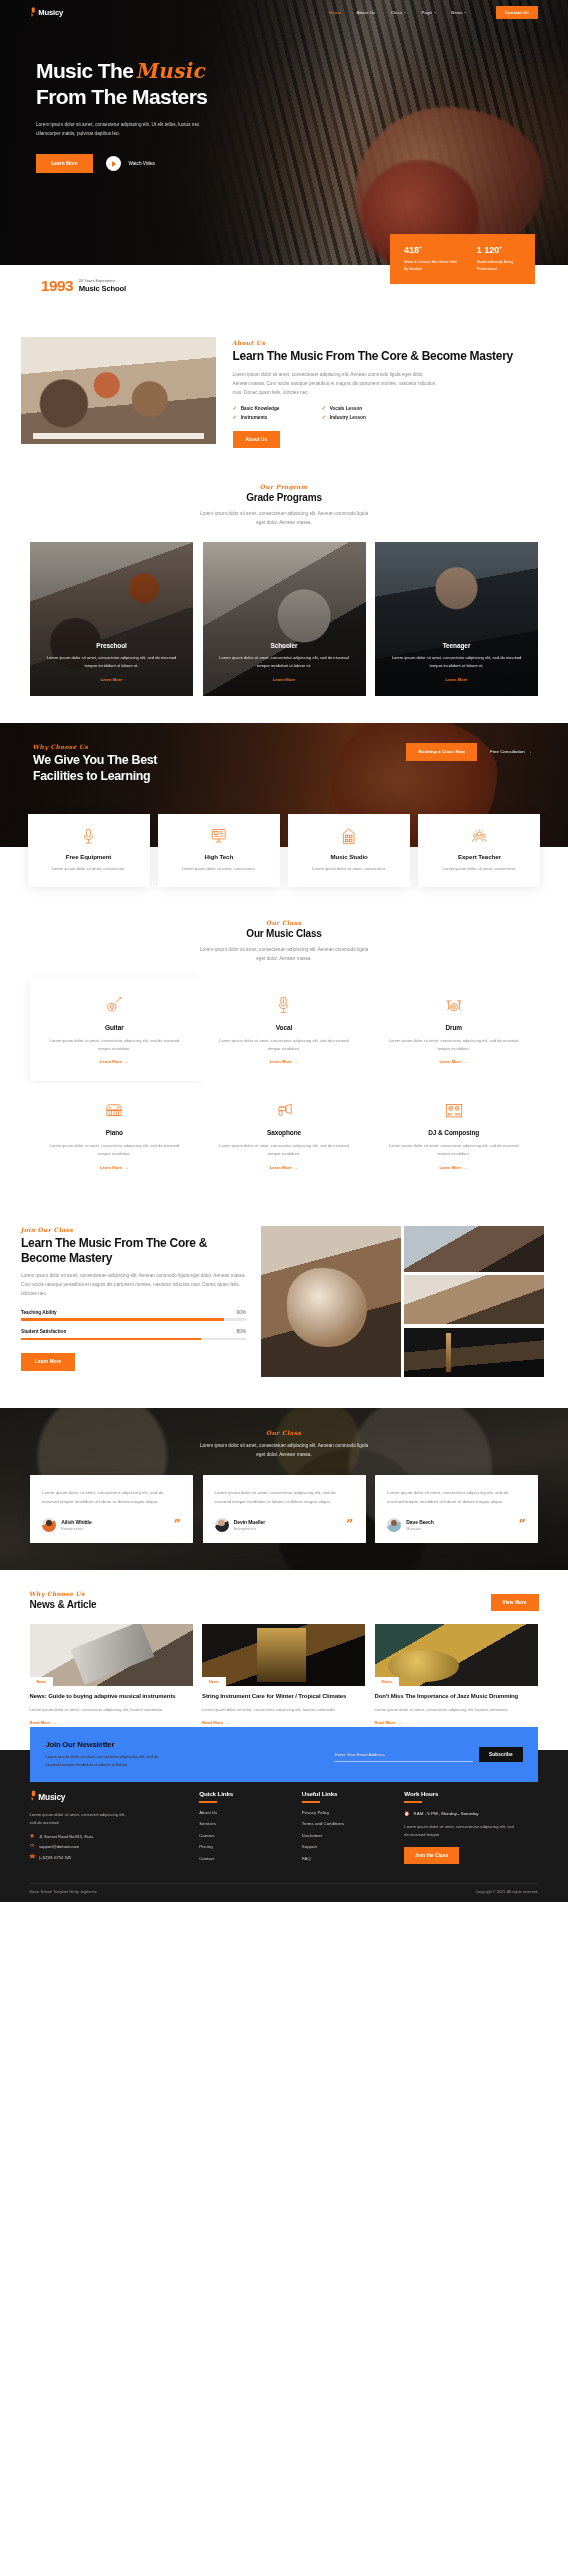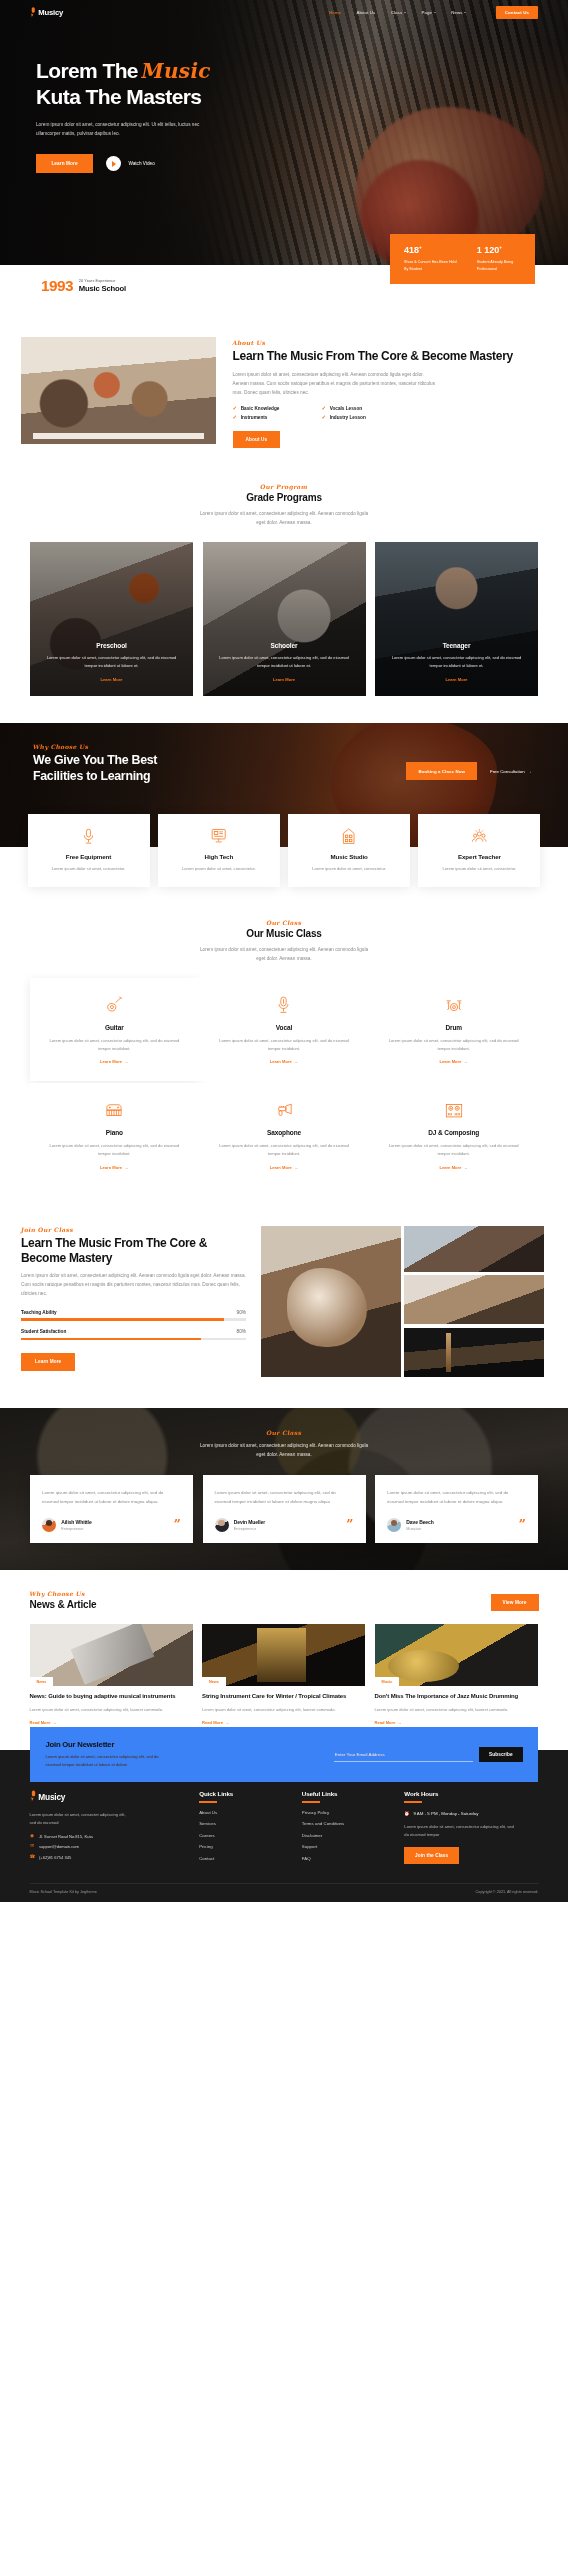--- a/index.html
+++ b/index.html
@@ -114,21 +114,21 @@
   .prog-body p{margin-top:5.3px;font-size:4.1px;line-height:1.95;color:#e6e2de;}
   .prog-more{margin-top:6.5px;display:inline-block;font-size:4.1px;font-weight:700;color:#F97316;text-decoration:none;}
 
   
   .facility{position:relative;height:124px;overflow:hidden;
     background:linear-gradient(100deg,#241a15 0%,#3a251a 26%,#7d3b1e 48%,#b5511f 60%,#4a2515 78%,#1a1210 100%);}
   .facility .violin{position:absolute;right:71px;top:-6px;width:166px;height:136px;
     background:radial-gradient(ellipse at 40% 45%,#e0703a,#a93c18 55%,#4a1a0c 100%);
     border-radius:46% 54% 38% 62%/50% 40% 60% 50%;filter:blur(0.6px);opacity:.95;}
   .facility .shade{position:absolute;inset:0;background:linear-gradient(95deg,rgba(12,8,6,.88) 0%,rgba(15,10,7,.62) 40%,rgba(15,10,7,.42) 100%);}
-  .fac-inner{position:relative;z-index:3;padding:20px 0 0 33px;display:flex;align-items:flex-end;}
+  .fac-inner{position:relative;z-index:3;padding:20px 0 0 33px;display:flex;align-items:flex-start;}
   .fac-left .script{font-size:6px;}
   .fac-left h2{margin-top:3.6px;font-size:12.4px;font-weight:800;color:#fff;line-height:1.28;letter-spacing:-0.3px;}
   .fac-right{margin-left:auto;margin-right:36px;display:flex;align-items:center;gap:13px;padding-bottom:4.7px;}
   .fac-right .btn{padding:6.5px 12px;font-size:4.4px;}
   .fac-link{font-size:4.4px;color:#fff;text-decoration:none;display:flex;align-items:center;gap:3px;}
 
   .fac-cards{position:relative;z-index:9;margin-top:-33px;display:flex;gap:8.3px;justify-content:center;padding-bottom:26px;}
   .fac-card{width:122px;background:#fff;box-shadow:0 2.4px 10.7px rgba(0,0,0,.10);padding:13px 10.7px 14px;text-align:center;}
   .fac-ico{height:19px;display:flex;align-items:center;justify-content:center;}
   .fac-card h4{margin-top:7px;font-size:6.2px;font-weight:800;letter-spacing:-0.1px;}
@@ -292,22 +292,22 @@
             <i class="caret"></i>
           </a>
         <div class="nav-cta">
           <button class="btn">Contact Us</button>
         </div>
       </div>
     </nav>
 
     <div class="hero-body">
       <h1 class="hero-title">
-        <span>Lorem The</span><span class="script">Music</span><br>
-        <span>Kuta The Masters</span>
+        <span>Music The</span><span class="script">Music</span><br>
+        <span>From The Masters</span>
       </h1>
       <p class="hero-sub">Lorem ipsum dolor sit amet, consectetur adipiscing elit. Ut elit tellus, luctus nec ullamcorper mattis, pulvinar dapibus leo.</p>
       <div class="hero-actions">
         <button class="btn">Learn More</button>
         <div class="play-wrap">
           <span class="play">
               <i></i>
             </span>
           <span class="watch">Watch Video</span>
         </div>

